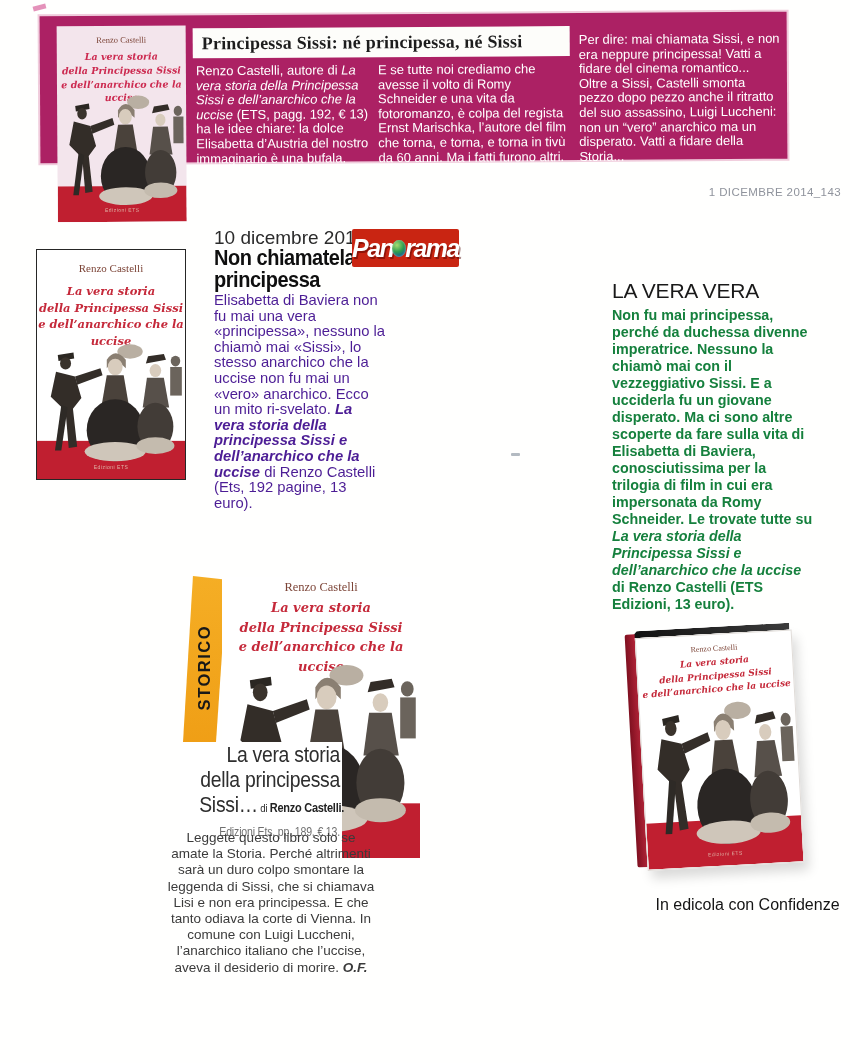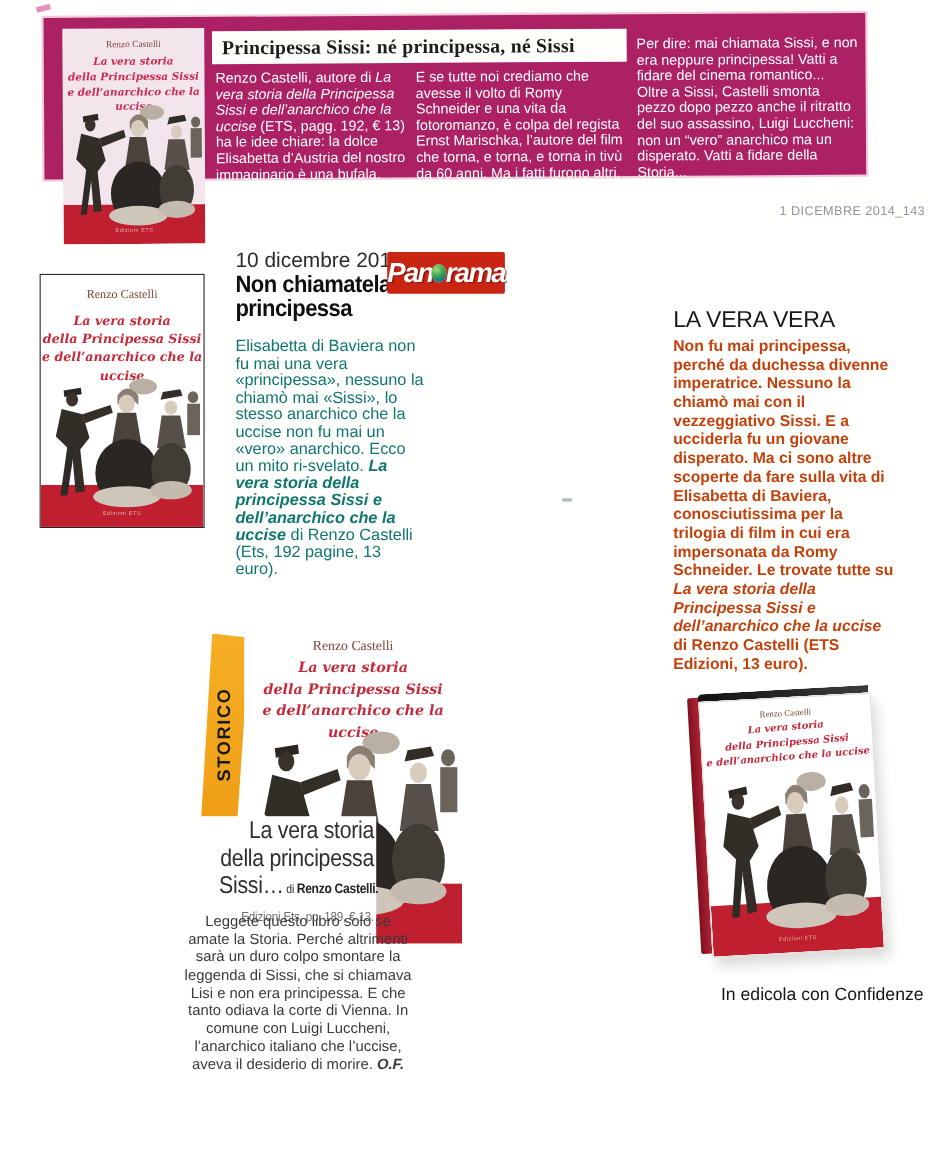--- a/index.html
+++ b/index.html
@@ -50,29 +50,29 @@
   .pan-headline{position:absolute;left:214px;top:247px;width:160px;margin:0;font-size:21.5px;
             font-weight:bold;line-height:1.03;letter-spacing:-.5px;color:#0f0f0f;
             transform:scaleX(.93);transform-origin:left top;}
   .pan-logo{position:absolute;left:352px;top:229px;width:107px;height:38px;background:#c92512;
             border-radius:2px;display:flex;align-items:center;justify-content:center;
             color:#ffffff;font-weight:bold;font-style:italic;font-size:25px;letter-spacing:-1.5px;
             text-shadow:1.5px 1.5px 0 rgba(70,0,0,.45);}
   .globe{display:inline-block;width:17px;height:17px;border-radius:50%;margin:0 -1px;
             background:radial-gradient(circle at 35% 30%,#a6dc72 0%,#2e9e4f 45%,#11618f 78%,#0a3f63 100%);
             box-shadow:inset 0 0 2px rgba(255,255,255,.6);}
-  .pan-body{position:absolute;left:214px;top:308px;width:172px;margin:0;font-size:14.8px;
-            line-height:15.6px;color:#0f766e;}
+  .pan-body{position:absolute;left:214px;top:293px;width:172px;margin:0;font-size:14.8px;
+            line-height:15.6px;color:#4c1d95;}
   .pan-body b{font-style:italic;}
 
   
   .side-head{position:absolute;left:612px;top:257px;margin:0;font-size:21px;line-height:1.08;
             font-weight:500;color:#191919;letter-spacing:-.2px;}
   .side-body{position:absolute;left:612px;top:307px;width:201px;margin:0;font-size:14.3px;
-            font-weight:bold;line-height:17px;color:#c2410c;}
+            font-weight:bold;line-height:17px;color:#15803d;}
   .side-body i{font-style:italic;}
   .side-caption{position:absolute;left:640px;top:896px;width:215px;text-align:center;
             font-size:16px;color:#141414;}
 
   
   .ribbon{position:absolute;left:181px;top:576px;width:46px;height:184px;z-index:0;
             background:linear-gradient(180deg,#f5ae25,#ef9d14);
             clip-path:polygon(26% 0%,100% 2%,74% 98%,2% 100%);
             display:flex;align-items:center;justify-content:center;}
   .ribbon span{writing-mode:vertical-rl;transform:rotate(180deg);font-size:16.5px;font-weight:bold;

